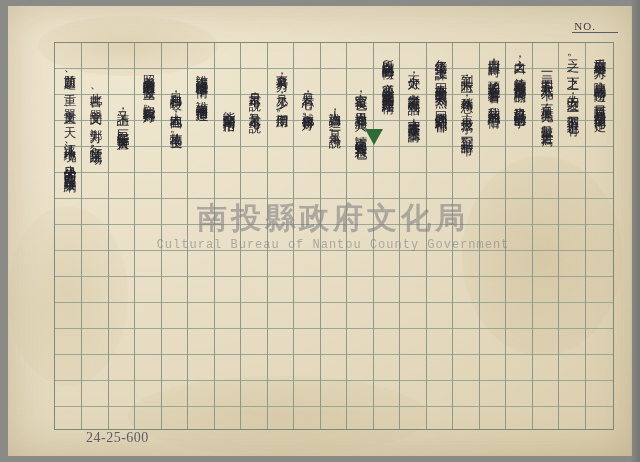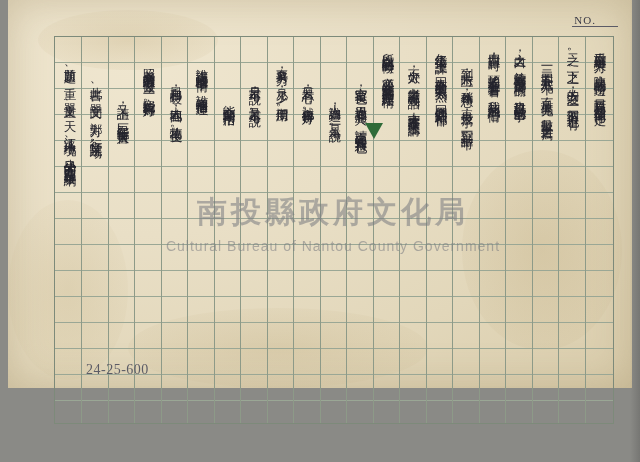--- a/index.html
+++ b/index.html
@@ -12,23 +12,23 @@
     width: 640px;
     height: 462px;
     overflow: hidden;
     background: #8a8a86;
     font-family: "DejaVu Sans", sans-serif;
   }
   
   #sheet {
     position: absolute;
     left: 8px;
-    top: 0;
+    top: 6px;
     width: 624px;
-    height: 388px;
+    height: 450px;
     background:
       radial-gradient(ellipse at 20% 15%, #efe6cf 0%, #e9dfc6 38%, #e2d7ba 70%, #d9ccab 100%);
     box-shadow: inset 0 0 40px rgba(150,130,90,0.35);
   }
   
   .blotch {
     position: absolute;
     border-radius: 50%;
     pointer-events: none;
   }
@@ -124,25 +124,25 @@
   }
   #watermark .wm-main {
     font-family: "DejaVu Sans", sans-serif;
     font-size: 30px;
     font-weight: bold;
     color: rgba(120,122,128,0.55);
     letter-spacing: 4px;
     line-height: 32px;
   }
   #watermark .wm-sub {
-    font-family: Liberation Sans, sans-serif;
-    font-size: 14px;
+    font-family: Liberation Mono, monospace;
+    font-size: 12px;
     color: rgba(120,122,128,0.55);
     letter-spacing: 1px;
-    margin-top: 10px;
+    margin-top: 4px;
   }
 
   
   #sheet-code {
     position: absolute;
     left: 78px;
     bottom: 10px;
     font-family: "Liberation Serif", serif;
     font-size: 14px;
     color: #5c5c66;

